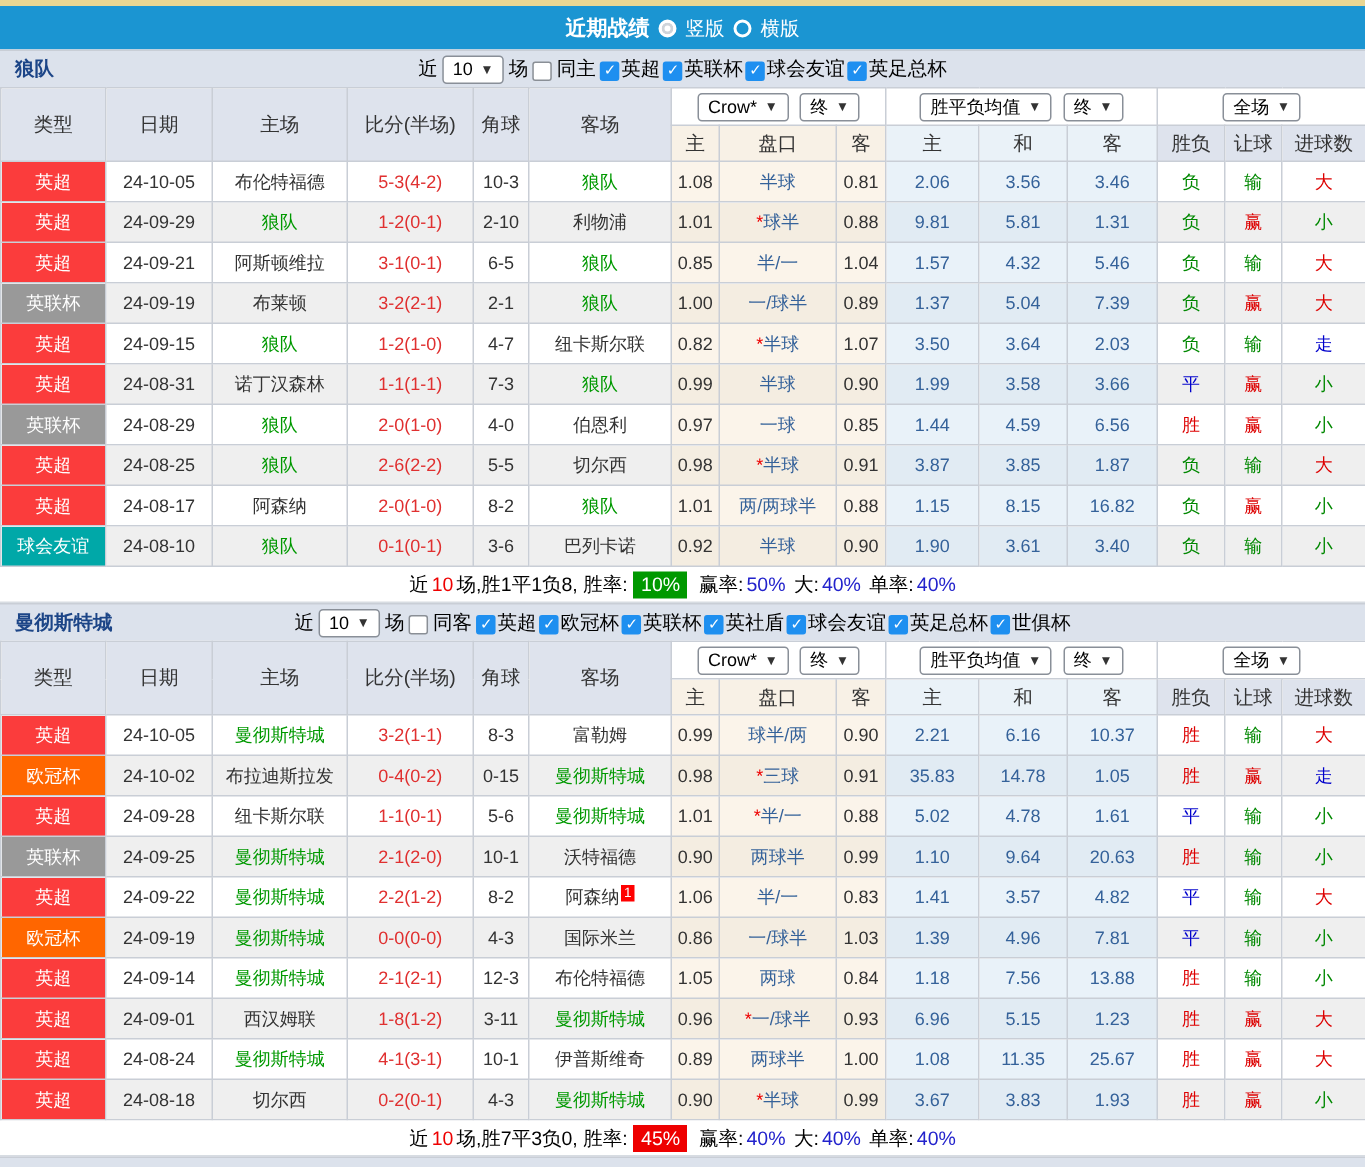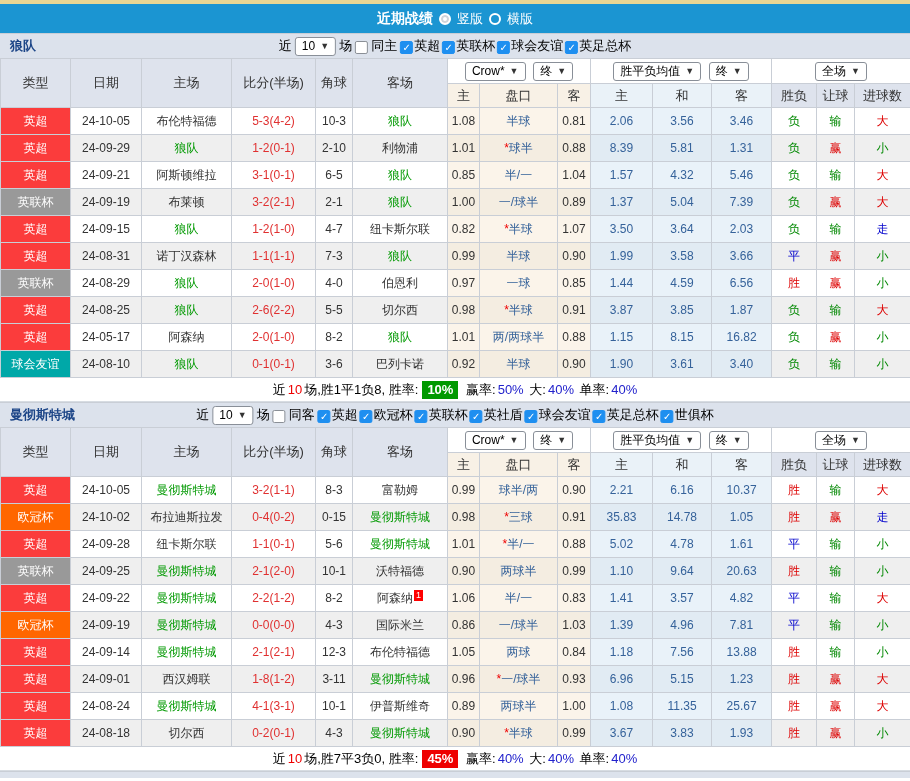--- a/index.html
+++ b/index.html
@@ -80,21 +80,21 @@
   .sup {
     display:inline-block; background:#f00; color:#fff; font-size:9px;
     line-height:11px; padding:0 2px; vertical-align:top; margin-left:1px;
   }
 
   .summary {
     height:24px; display:flex; align-items:center; justify-content:center;
     gap:2px; font-size:13px; background:#fff; color:#000;
     border-bottom:1px solid #d7dce2;
   }
-  .badge { color:#fff; font-weight:bold; padding:0 5px; line-height:18px; display:inline-block; margin:0 2px; }
+  .badge { color:#fff; font-weight:normal; padding:0 5px; line-height:18px; display:inline-block; margin:0 2px; }
   .bottom-strip { height:7px; background:#dce2ec; border-top:1px solid #c9ced6; }
 </style>
 </head>
 <body>
 
 <div class="top-strip"></div>
 
 <div class="title-bar">
   <span class="title-text">近期战绩</span>
   <span class="radio sel"></span>
@@ -222,21 +222,21 @@
         <tr class="even">
           <td class="type" style="background: rgb(251, 60, 60);">英超</td>
           <td class="date">24-09-29</td>
           <td class="team self">狼队</td>
           <td class="score">1-2(0-1)</td>
           <td class="corner">2-10</td>
           <td class="team">利物浦</td>
           <td class="o">1.01</td>
           <td class="pk"><span style="color: rgb(238, 0, 0);">*</span>球半</td>
           <td class="o">0.88</td>
-          <td class="avg">8.39</td>
+          <td class="avg">9.81</td>
           <td class="avg">5.81</td>
           <td class="avg">1.31</td>
           <td class="res" style="color: rgb(0, 136, 0);">负</td>
           <td class="res" style="color: rgb(221, 0, 0);">赢</td>
           <td class="res" style="color: rgb(0, 136, 0);">小</td>
         </tr>
         <tr>
           <td class="type" style="background: rgb(251, 60, 60);">英超</td>
           <td class="date">24-09-21</td>
           <td class="team">阿斯顿维拉</td>
@@ -333,21 +333,21 @@
           <td class="o">0.91</td>
           <td class="avg">3.87</td>
           <td class="avg">3.85</td>
           <td class="avg">1.87</td>
           <td class="res" style="color: rgb(0, 136, 0);">负</td>
           <td class="res" style="color: rgb(0, 136, 0);">输</td>
           <td class="res" style="color: rgb(221, 0, 0);">大</td>
         </tr>
         <tr>
           <td class="type" style="background: rgb(251, 60, 60);">英超</td>
-          <td class="date">24-05-17</td>
+          <td class="date">24-08-17</td>
           <td class="team">阿森纳</td>
           <td class="score">2-0(1-0)</td>
           <td class="corner">8-2</td>
           <td class="team self">狼队</td>
           <td class="o">1.01</td>
           <td class="pk">两/两球半</td>
           <td class="o">0.88</td>
           <td class="avg">1.15</td>
           <td class="avg">8.15</td>
           <td class="avg">16.82</td>

